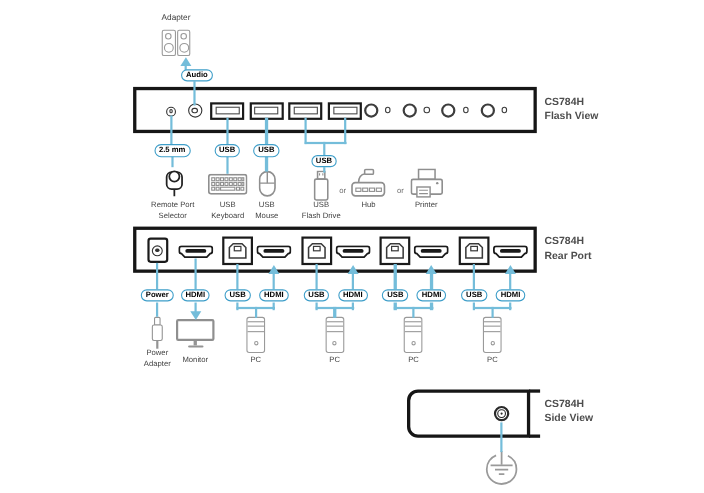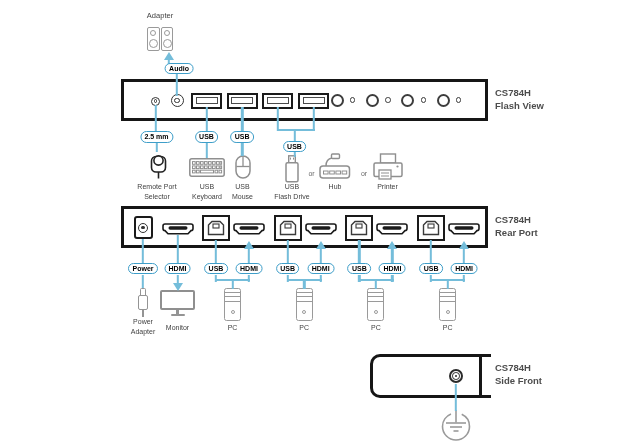--- a/index.html
+++ b/index.html
@@ -364,21 +364,21 @@
     </div>
   <div class="dev-label" style="left:447.6px;top:322.5px">
       <div>PC</div>
     </div>
 
   <div class="panel" style="left:370px;top:354px;width:112px;height:44px;border-radius:10px 0 0 10px"></div>
   <div class="abs" style="left:481px;top:354px;width:10px;height:3px;background:var(--ink);z-index:3"></div>
   <div class="abs" style="left:481px;top:395px;width:10px;height:3px;background:var(--ink);z-index:3"></div>
   <div class="view-label" style="left:495px;top:362px">
     <div>CS784H</div>
-    <div>Side Front</div>
+    <div>Side View</div>
   </div>
 
   <div class="circ" style="left:449px;top:369px;width:14px;height:14px;border:2px solid #2a2a2a;z-index:4"></div>
   <div class="circ" style="left:452.2px;top:372.2px;width:7.6px;height:7.6px;border:1.5px solid #2a2a2a;z-index:4"></div>
   <div class="circ" style="left:454.7px;top:374.7px;width:2.6px;height:2.6px;background:#2a2a2a;z-index:4"></div>
   <div class="vline" style="left:456px;top:383.5px;height:27px"></div>
   <svg class="icon" style="left:441px;top:409px" width="30" height="33" viewBox="0 0 30 33">
     <circle cx="15" cy="17.5" r="13.5" fill="none" stroke="#9a9a9a" stroke-width="1.6" stroke-dasharray="58.1 11 15.7"></circle>
     <line x1="15" y1="1" x2="15" y2="13.5" stroke="#9a9a9a" stroke-width="1.6"></line>
     <line x1="5" y1="14" x2="25" y2="14" stroke="#9a9a9a" stroke-width="1.6"></line>

